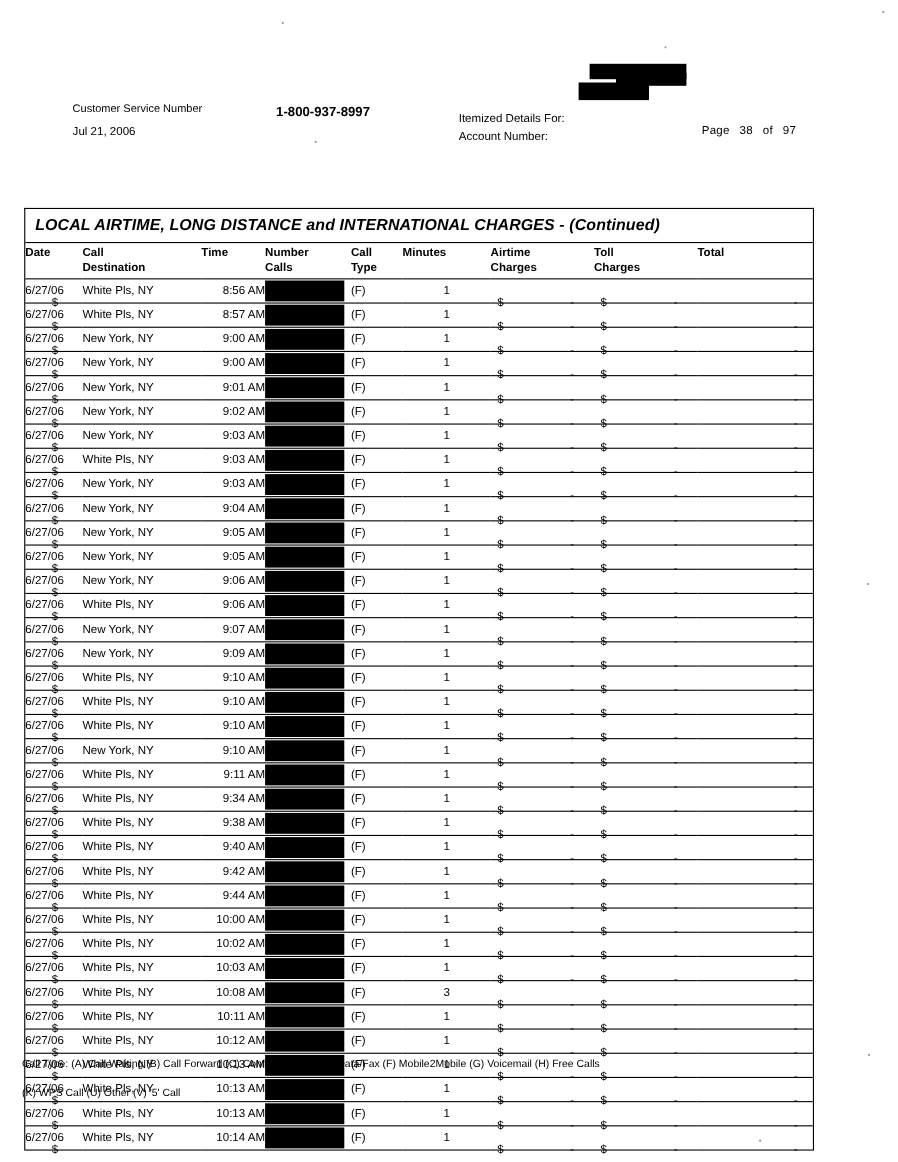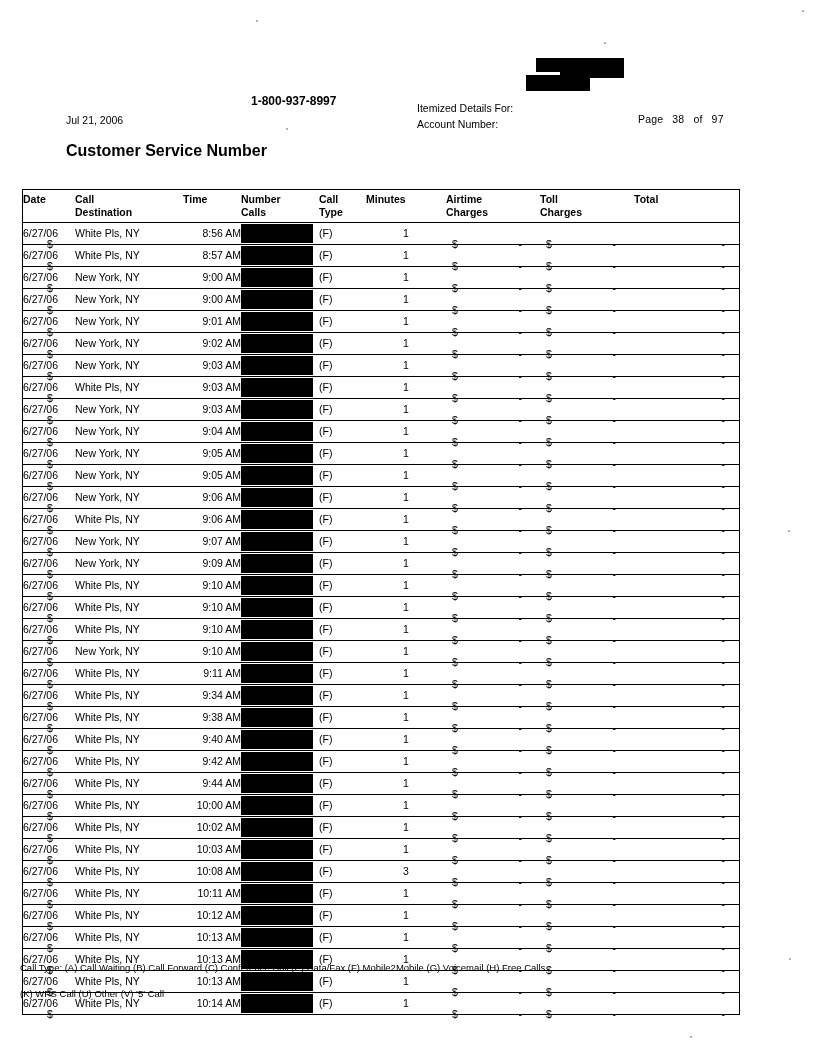--- a/index.html
+++ b/index.html
@@ -55,23 +55,22 @@
     left: 526px;
     top: 75px;
     width: 64px;
     height: 16px;
   }
 
   .cust-service {
     position: absolute;
     left: 66px;
     top: 94px;
-    font-size: 16px;
-    font-weight: bold;
-    margin-top: 48px;
+    font-size: 10px;
+    font-weight: normal;
   }
   .cust-number {
     position: absolute;
     left: 251px;
     top: 94px;
     font-size: 12px;
     font-weight: bold;
   }
   .bill-date {
     position: absolute;
@@ -210,20 +209,21 @@
   <div class="redact redact-acct"></div>
 
   <div class="cust-service">Customer Service Number</div>
   <div class="cust-number">1-800-937-8997</div>
   <div class="bill-date">Jul 21, 2006</div>
   <div class="page-info">
     <span>Page</span><span>38</span><span>of</span><span>97</span>
   </div>
 
   <div class="table-wrap">
+    <div class="tbl-title">LOCAL AIRTIME, LONG DISTANCE and INTERNATIONAL CHARGES  - (Continued)</div>
     <table class="calls">
       <thead>
         <tr>
           <th class="c-date">Date</th>
           <th class="c-dest">
             <span>Call</span>
             <span class="sub">Destination</span>
           </th>
           <th class="c-time">Time</th>
           <th class="c-num">

